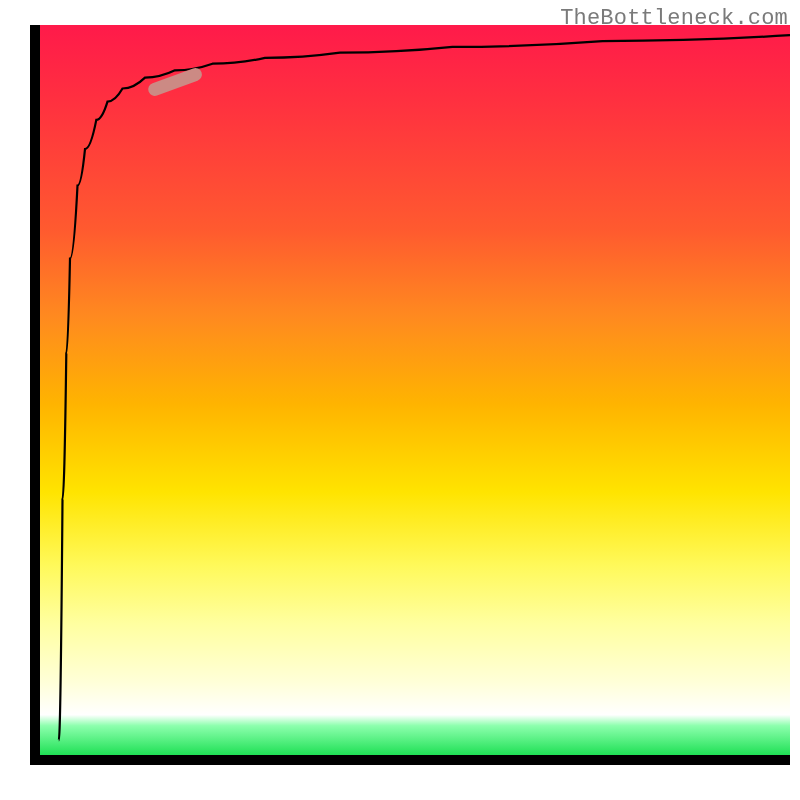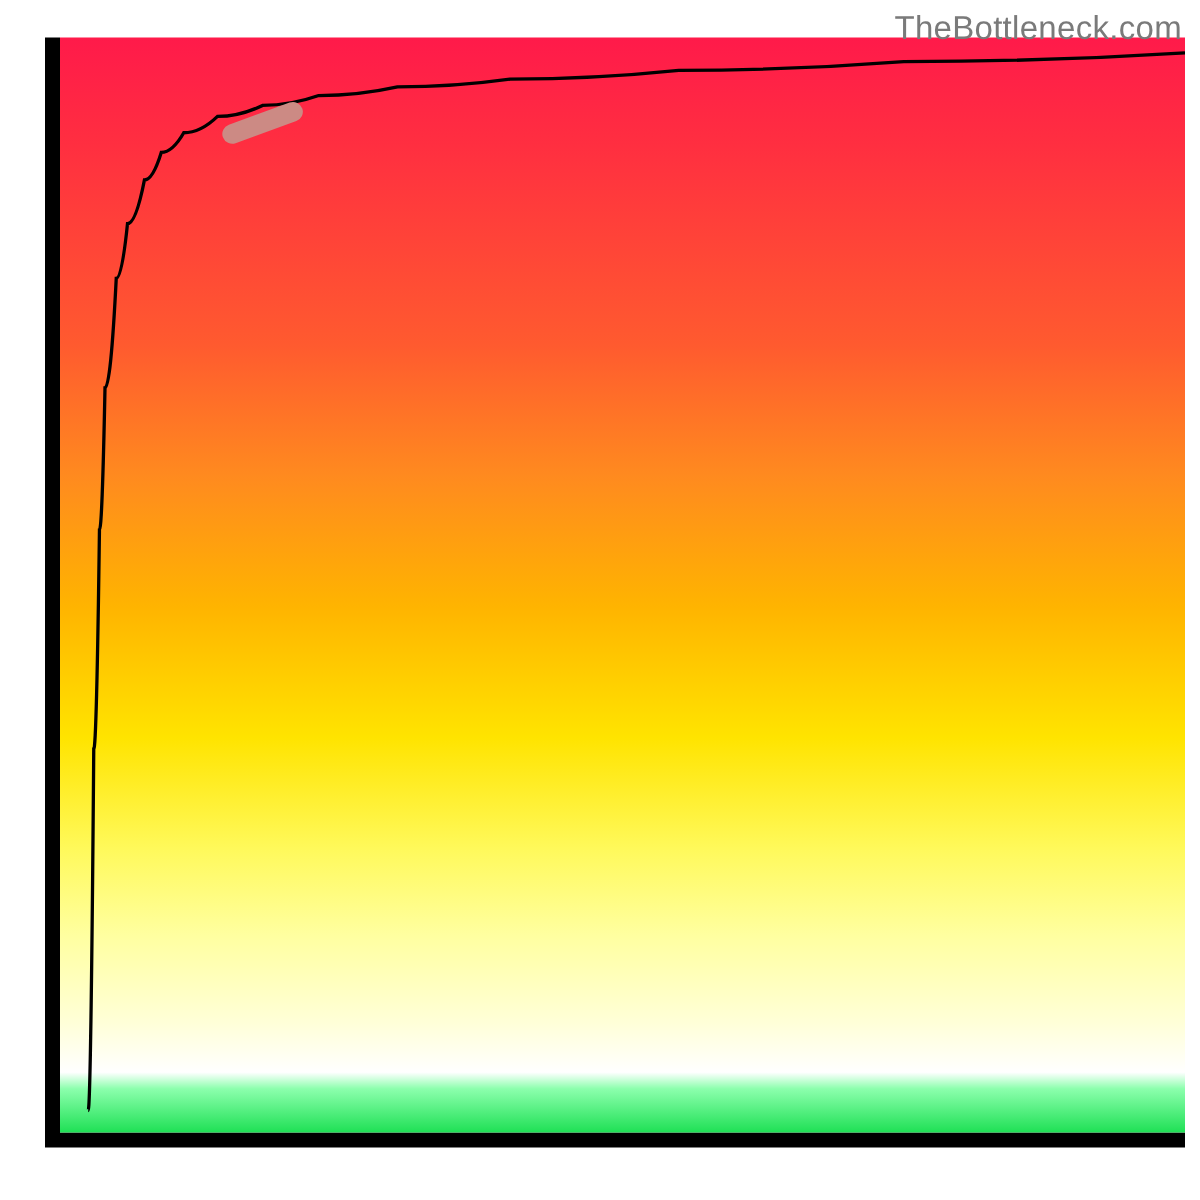--- a/index.html
+++ b/index.html
@@ -13,20 +13,21 @@
     }
     .watermark {
       position: absolute;
       top: 6px;
       right: 12px;
       color: #7a7a7a;
       font-size: 22px;
       letter-spacing: 0.2px;
       z-index: 5;
       user-select: none;
+      font-family: Liberation Mono, monospace;
     }
     .plot {
       position: absolute;
       left: 40px;
       right: 10px;
       top: 25px;
       bottom: 45px;
     }
     .gradient-fill {
       position: absolute;

